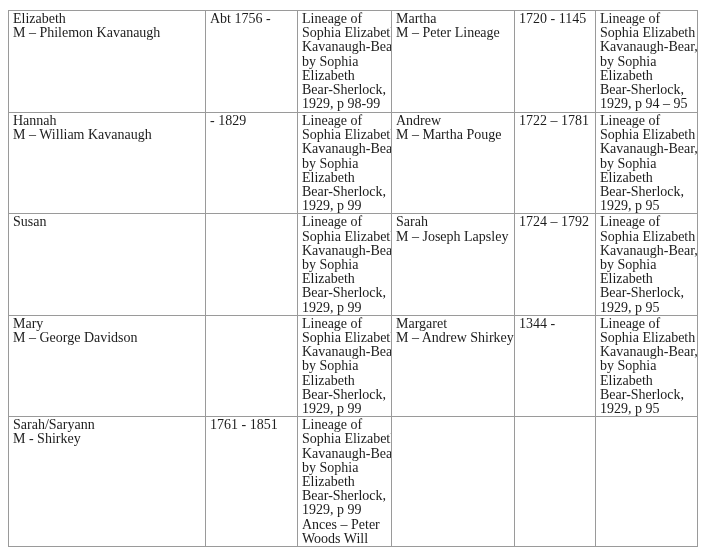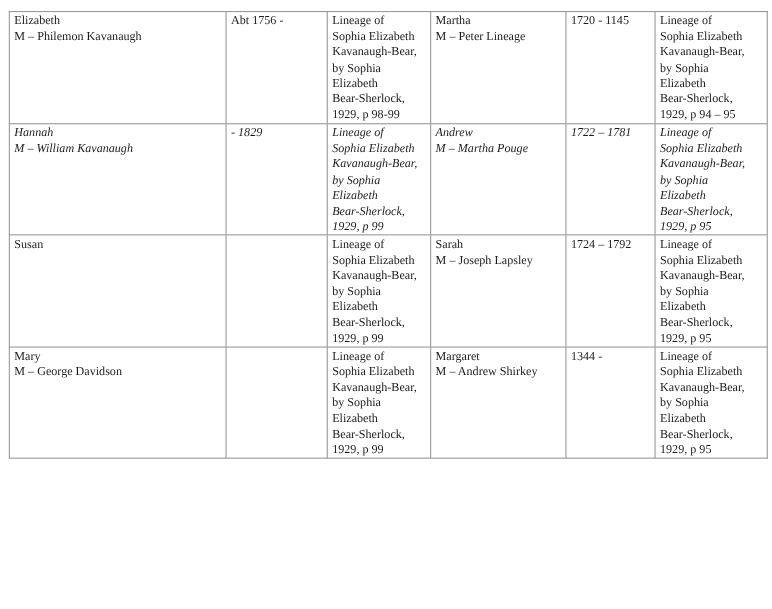--- a/index.html
+++ b/index.html
@@ -19,28 +19,28 @@
     position: absolute;
     left: 8px; top: 10px;
     width: 689px;
     border-collapse: collapse;
     table-layout: fixed;
   }
   table.genealogy td {
     border: 1px solid var(--border-color);
     vertical-align: top;
     padding: 1px 2px 0 4px;
-    font-size: 11px;
+    font-size: 14px;
     line-height: 14.2px;
     color: var(--text-color);
     white-space: pre;
     overflow: hidden;
   }
   tr.row-1 td { height: 102px; }
-  tr.row-2 td { height: 100px; font-style: italic; }
+  tr.row-2 td { height: 100px; }
   tr.row-3 td { height: 101px; }
   tr.row-4 td { height: 100px; margin-left: 12px; }
   tr.row-5 td { height: 126px; }
 </style>
 </head>
 <body>
 
 <div class="page">
   <table class="genealogy">
     <colgroup>
@@ -132,15 +132,32 @@
 M – Andrew Shirkey</td>
         <td>1344 -</td>
         <td>Lineage of
 Sophia Elizabeth
 Kavanaugh-Bear,
 by Sophia
 Elizabeth
 Bear-Sherlock,
 1929, p 95</td>
       </tr>
+      <tr class="row-5">
+        <td>Sarah/Saryann
+M - Shirkey</td>
+        <td>1761 - 1851</td>
+        <td>Lineage of
+Sophia Elizabeth
+Kavanaugh-Bear,
+by Sophia
+Elizabeth
+Bear-Sherlock,
+1929, p 99
+Ances – Peter
+Woods Will</td>
+        <td></td>
+        <td></td>
+        <td></td>
+      </tr>
     </tbody>
   </table>
 </div>
 
 </body></html>

